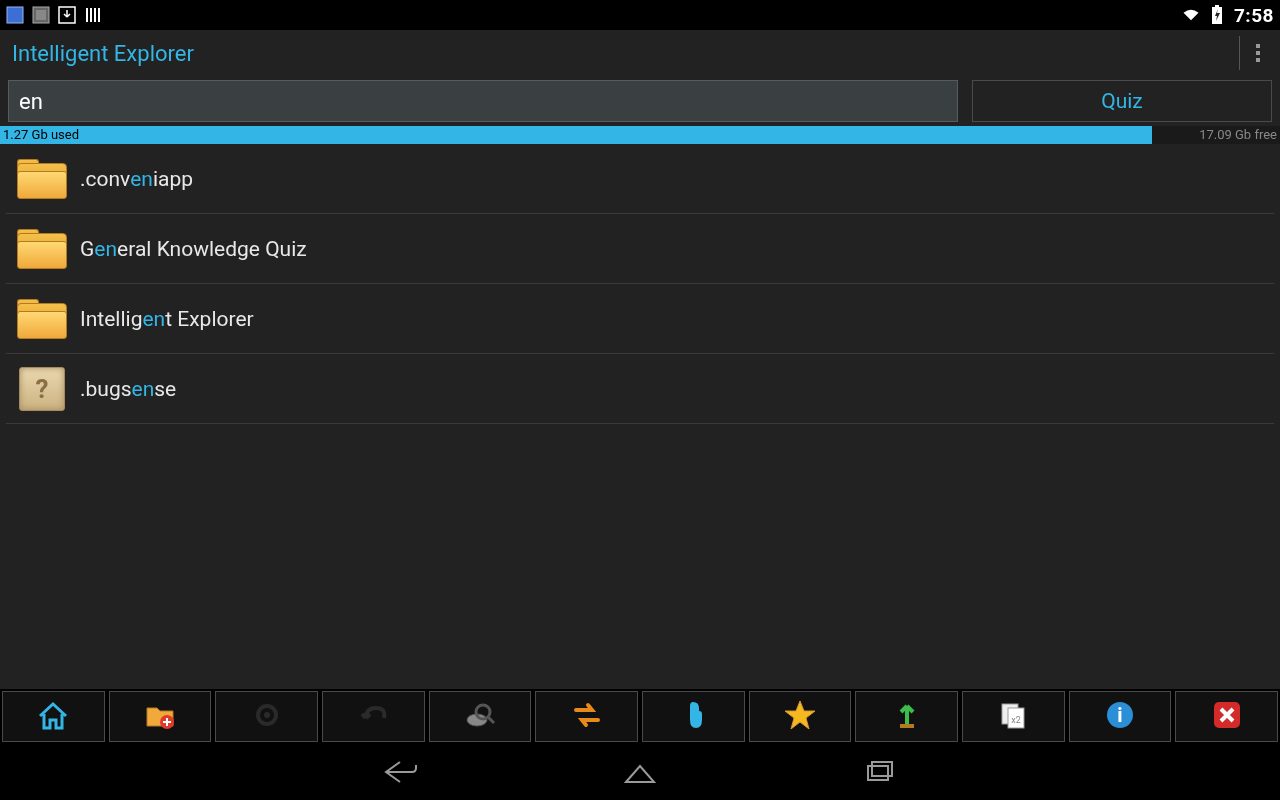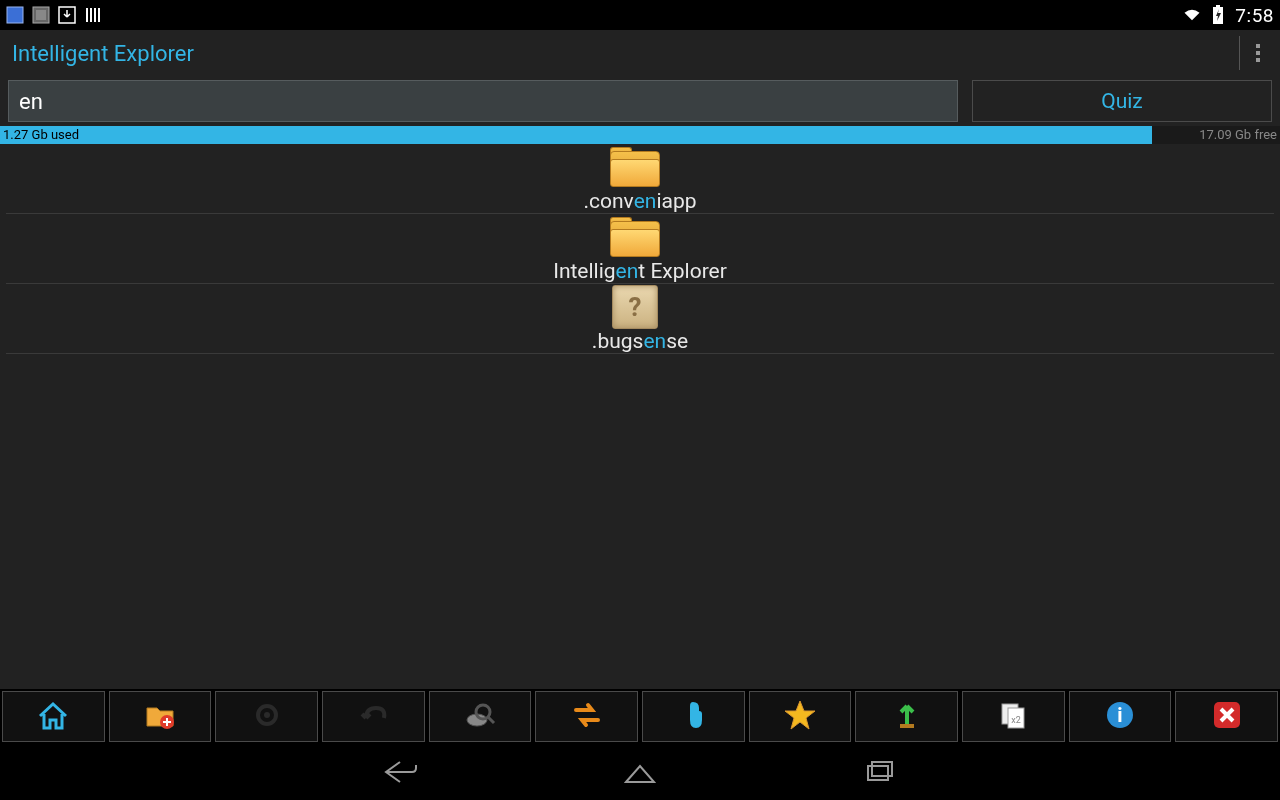--- a/index.html
+++ b/index.html
@@ -4,21 +4,21 @@
 <style>
   * { margin:0; padding:0; box-sizing:border-box; }
   html, body { width:1280px; height:800px; background:#000; font-family:Roboto, Arial, sans-serif; color:#e0e0e0; overflow:hidden; }
   .root { width:1280px; height:800px; display:flex; flex-direction:column; background:#000; }
 
   
   .statusbar { height:30px; background:#000; display:flex; align-items:center; padding:0 6px; font-size:15px; color:#fff; }
   .statusbar .left { display:flex; gap:8px; align-items:center; }
   .statusbar .right { margin-left:auto; display:flex; gap:8px; align-items:center; }
   .stat-icon { width:18px; height:18px; display:inline-flex; align-items:center; justify-content:center; }
-  .clock { font-size:19px; font-weight:400; letter-spacing:0.5px; }
+  .clock { font-size:19px; font-weight:700; letter-spacing:0.5px; }
 
   
   .titlebar { height:46px; background:#222; display:flex; align-items:center; padding:0 12px; }
   .titlebar-title { color:#33b5e5; font-size:22px; font-weight:400; }
   .titlebar-right { margin-left:auto; display:flex; align-items:center; gap:8px; }
   .vsep { width:1px; height:34px; background:#555; }
   .overflow-dots { display:flex; flex-direction:column; gap:3px; padding:4px 8px; cursor:pointer; }
   .overflow-dots span { width:4px; height:4px; background:#999; }
 
   
@@ -29,21 +29,21 @@
   
   .storagebar { height:18px; background:#fef9c3; position:relative; font-size:13px; color:#000; }
   .storagebar .used { position:absolute; left:3px; top:0; line-height:18px; }
   .storagebar .free { position:absolute; right:3px; top:0; line-height:18px; color:#888; }
   .storagebar-fill { position:absolute; left:0; top:0; bottom:0; background:#33b5e5; }
   .storagebar-rest { position:absolute; right:0; top:0; bottom:0; background:#1a1a1a; }
 
   
   
   .filelist { flex:1; background:#222; overflow:hidden; }
-  .filerow { height:70px; display:flex; align-items:center; padding:0 8px; border-bottom:1px solid #3a3a3a; cursor:pointer; margin:0 6px;flex-direction:column; }
+  .filerow { height:70px; display:flex; align-items:center; padding:0 8px; border-bottom:1px solid #3a3a3a; cursor:pointer; margin:0 6px; }
   .file-icon-wrap { width:56px; height:48px; display:flex; align-items:center; justify-content:center; margin-right:10px; }
   .file-name { font-size:21px; color:#e8e8e8; }
   .file-name .hl { color:#33b5e5; }
   
   .folder-icon { width:50px; height:40px; position:relative; }
   .folder-back { position:absolute; left:0; top:4px; width:50px; height:34px; background:linear-gradient(#f5c04a,#d8952f); border-radius:4px; border:1px solid #b37a1f; }
   .folder-tab { position:absolute; left:0; top:0; width:22px; height:10px; background:linear-gradient(#f5c04a,#e6a637); border-radius:3px 3px 0 0; border:1px solid #b37a1f; border-bottom:none; }
   .folder-front { position:absolute; left:0; bottom:0; width:50px; height:28px; background:linear-gradient(#ffd873,#f0a93a); border-radius:3px; border:1px solid #b37a1f; }
   
   .box-icon { width:46px; height:44px; background:linear-gradient(#ead8b0,#cbb281); border:1px solid #a58b60; border-radius:3px; display:flex; align-items:center; justify-content:center; color:#8a6f45; font-size:26px; font-weight:bold; box-shadow:inset 0 0 6px #a58b60; }
@@ -152,20 +152,30 @@
         <div class="file-name">.conv<span class="hl">en</span>iapp</div>
       </div>
       <div class="filerow">
         <div class="file-icon-wrap">
           <div class="folder-icon">
             <div class="folder-tab"></div>
             <div class="folder-back"></div>
             <div class="folder-front"></div>
           </div>
         </div>
+        <div class="file-name">G<span class="hl">en</span>eral Knowledge Quiz</div>
+      </div>
+      <div class="filerow">
+        <div class="file-icon-wrap">
+          <div class="folder-icon">
+            <div class="folder-tab"></div>
+            <div class="folder-back"></div>
+            <div class="folder-front"></div>
+          </div>
+        </div>
         <div class="file-name">Intellig<span class="hl">en</span>t Explorer</div>
       </div>
       <div class="filerow">
         <div class="file-icon-wrap">
           <div class="box-icon">?</div>
         </div>
         <div class="file-name">.bugs<span class="hl">en</span>se</div>
       </div>
     </div>
 

